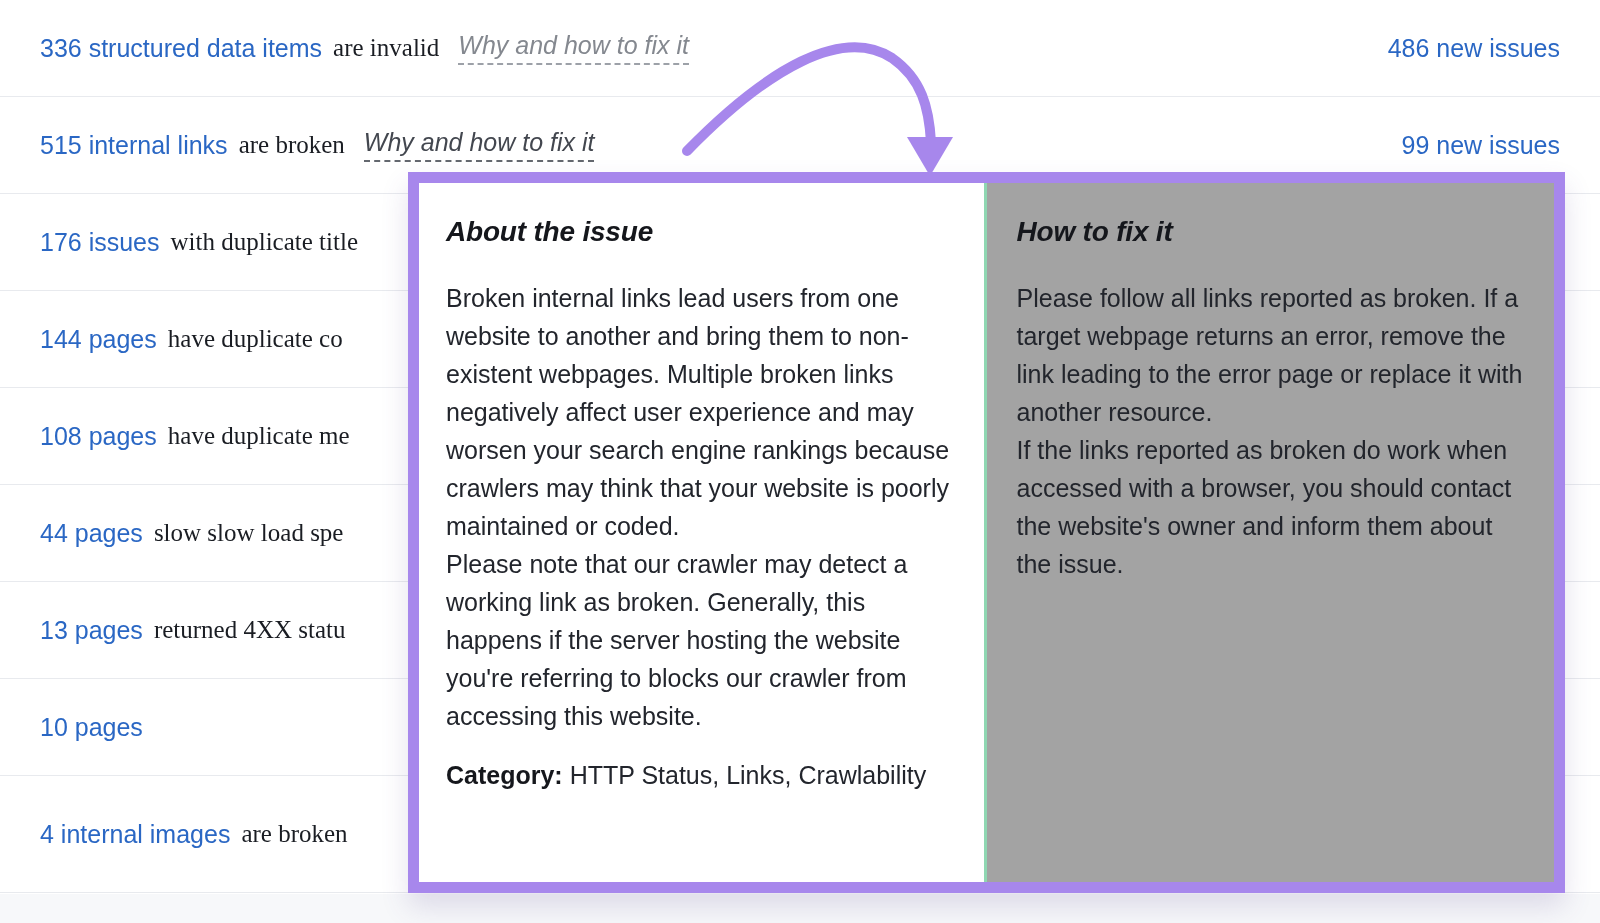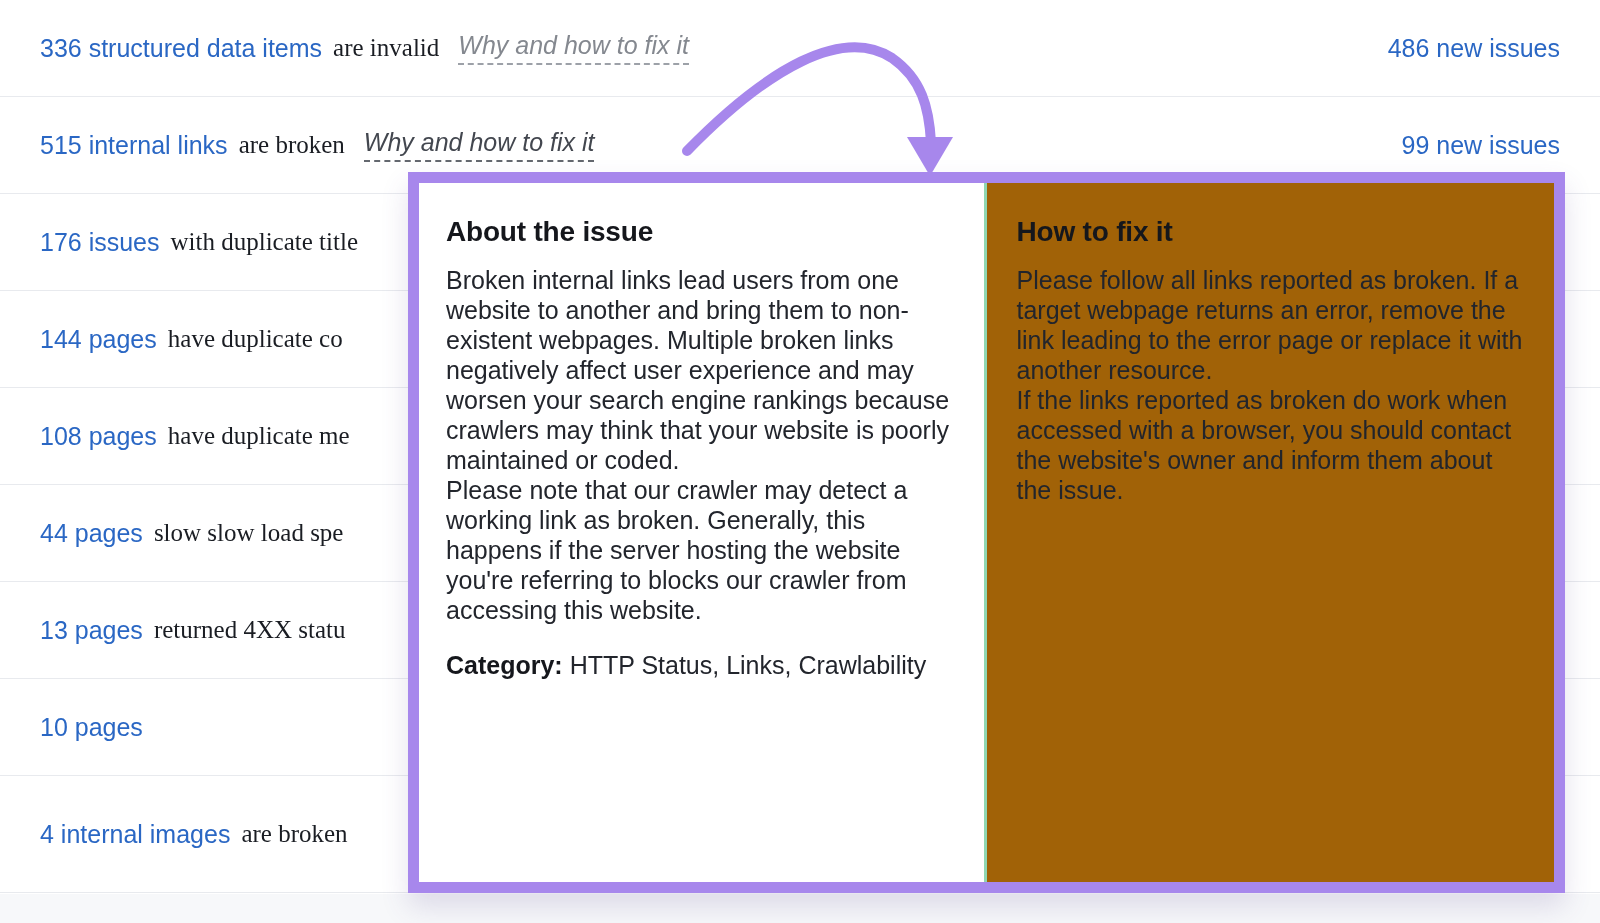--- a/index.html
+++ b/index.html
@@ -50,34 +50,35 @@
     left: 408px; top: 172px;
     width: 1157px; height: 721px;
     border: 11px solid #a787ec;
     background: #ffffff;
     display: flex;
     z-index: 20;
     box-shadow: 0 14px 26px rgba(90, 70, 140, 0.16);
   }
   .popup-panel { flex: 1 1 0; padding: 33px 26px 0 27px; overflow: hidden; }
   .popup-panel.fix {
-    background: #a16207;
+    background: #a3a3a3;
     border-left: 3px solid #8fd7b2;
     padding-left: 30px;
   }
   .popup-title {
     font-size: 28px;
     font-weight: bold;
     color: #15171c;
     letter-spacing: -0.2px;
-    margin-bottom: 17px;
+    margin-bottom: 31px;
+    font-style: italic;
   }
   .popup-body {
     font-size: 25px;
-    line-height: 30px;
+    line-height: 38px;
     color: #22252c;
     white-space: pre-line;
   }
   .popup-category {
     margin-top: 21px;
     font-size: 25px;
     line-height: 38px;
     color: #22252c;
   }
   .popup-category .cat-label { font-weight: bold; color: #15171c; }

